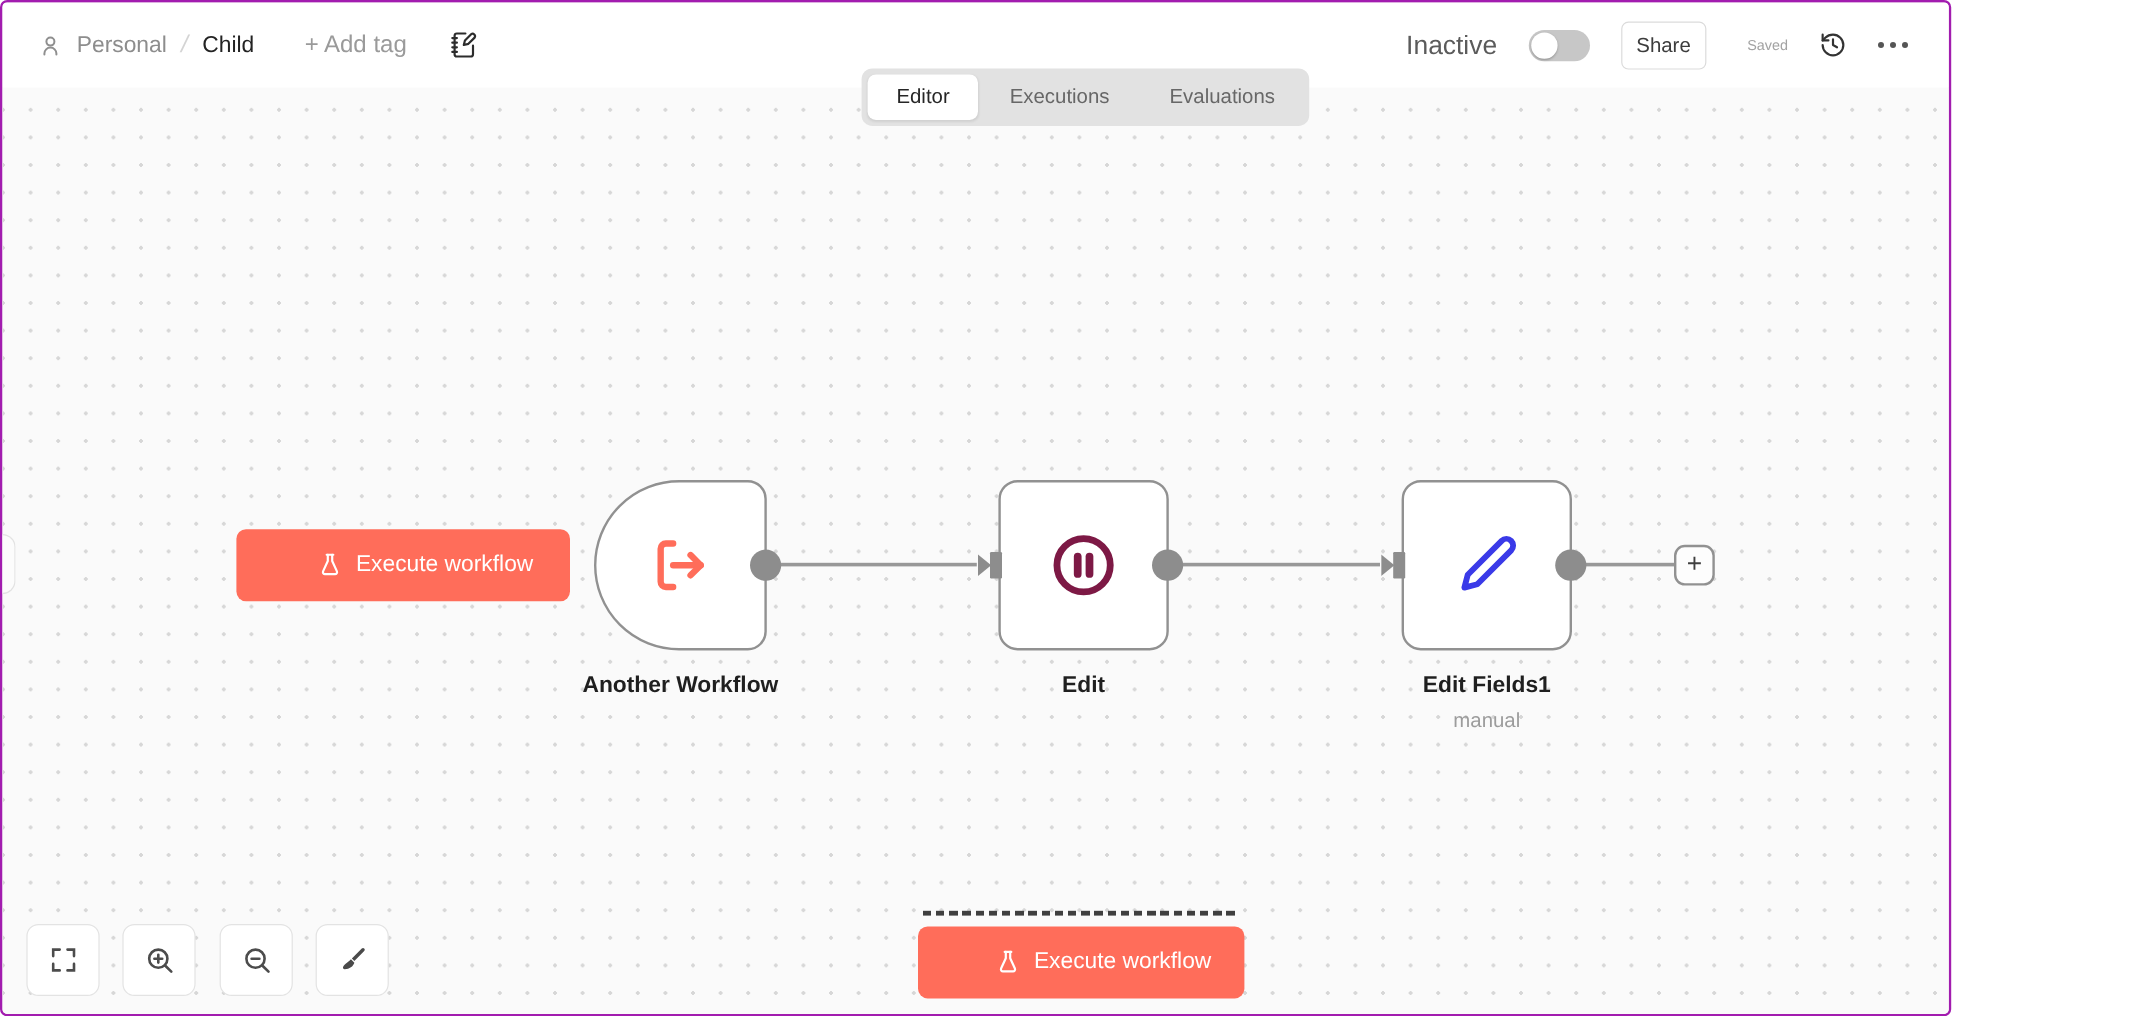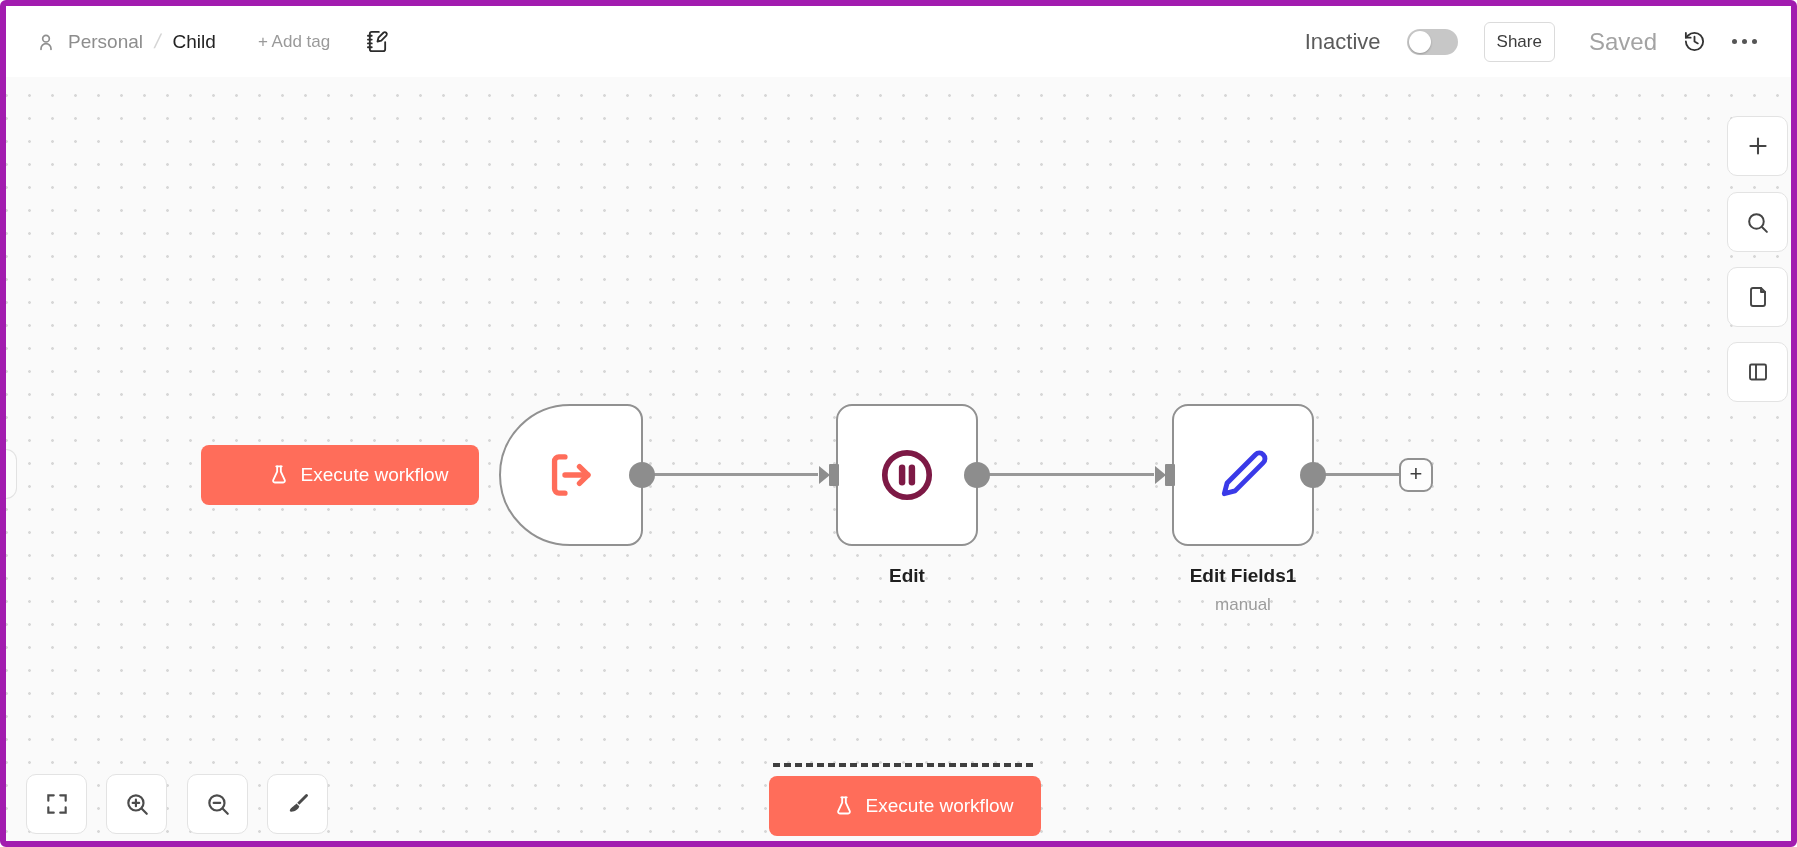--- a/index.html
+++ b/index.html
@@ -1,40 +1,40 @@
 <!DOCTYPE html>
 <html style="--primary: #ff6d5a; --wait-icon: #7d1945; --pen-icon: #3a3ae8; --connector: #989898; --node-border: #919191;"><head>
 <meta charset="utf-8">
 <style>
   * { box-sizing: border-box; margin: 0; padding: 0; }
   html,body { width: 1797px; height: 847px; font-family: "Liberation Sans", sans-serif; background:#fff; }
   .window {
-    position: relative; width: 1797px; height: 847px;
-    border: 6px solid #a21caf; border-radius: 6px; overflow: hidden; background: #fbfbfb;
+    position: relative; width: 1626px; height: 847px;
+    border: 2px solid #a21caf; border-radius: 6px; overflow: hidden; background: #fbfbfb;
   }
   
   .topbar {
     position: absolute; top:0; left:0; right:0; height:71px; background:#fff;
     display:flex; align-items:center; padding:0 34px 0 30px; z-index:5;
   }
   .crumbs { display:flex; align-items:center; gap:12px; }
   .crumb-project { color:#8d8d8d; font-size:19px; }
   .crumb-sep { color:#d4d4d4; font-size:20px; transform: skewX(-12deg); }
   .crumb-name { color:#232323; font-size:19px; font-weight:500; }
-  .addtag { color:#9a9a9a; font-size:17px; margin-left:42px; cursor:pointer; }
+  .addtag { color:#9a9a9a; font-size:20px; margin-left:42px; cursor:pointer; }
   .note-btn { margin-left:36px; display:flex; align-items:center; cursor:pointer; }
   .topbar-right { margin-left:auto; display:flex; align-items:center; gap:26px; }
   .status-label { color:#5b5b5b; font-size:22px; }
   .toggle { width:51px; height:26px; border-radius:13px; background:#c7c7c7; position:relative; cursor:pointer; }
   .toggle .knob { position:absolute; left:2px; top:2px; width:22px; height:22px; border-radius:50%; background:#fff; box-shadow:0 1px 2px rgba(0,0,0,.25); }
   .share-btn {
     background:#fff; border:1px solid #dbdbdb; border-radius:6px; padding:9px 12px;
     font-size:17px; color:#3c3c3c; font-weight:500; cursor:pointer;
   }
-  .saved-label { color:#a3a3a3; font-size:24px; margin-left:8px; }
+  .saved-label { color:#a3a3a3; font-size:12px; margin-left:8px; }
   .icon-btn { display:flex; align-items:center; justify-content:center; cursor:pointer; background:none; border:none; }
   .dots { display:flex; gap:5px; }
   .dots i { width:5px; height:5px; border-radius:50%; background:#555; }
   
   .tabbar {
     position:absolute; left:716px; top:55px; z-index:6;
     background:#e2e2e2; border-radius:9px; padding:5px; display:flex; align-items:center; gap:2px;
   }
   .tab { font-size:17px; color:#676767; padding:9px 24px; border-radius:7px; cursor:pointer; white-space:nowrap; }
   .tab.active { background:#fff; color:#262626; font-weight:500; box-shadow:0 1px 2px rgba(0,0,0,.08); }
@@ -145,20 +145,25 @@
       <span class="icon-btn">
         <span class="dots">
             <i></i>
             <i></i>
             <i></i>
           </span>
       </span>
     </div>
   </header>
 
+  <nav class="tabbar">
+    <span class="tab active">Editor</span>
+    <span class="tab">Executions</span>
+    <span class="tab">Evaluations</span>
+  </nav>
 
   <div class="canvas">
 
     <div class="edge-handle"></div>
 
     <button class="exec-btn left">
       <svg width="22" height="22" viewBox="0 0 24 24" fill="none" stroke="#fff" stroke-width="2" stroke-linecap="round" stroke-linejoin="round">
           <path d="M9 2.5h6"></path>
           <path d="M10 2.5v5.7L5.7 17.6a1.9 1.9 0 0 0 1.8 2.6h9a1.9 1.9 0 0 0 1.8-2.6L14 8.2V2.5"></path>
         </svg>
@@ -198,20 +203,21 @@
         </svg>
       <svg width="56" height="56" viewBox="0 0 24 24" fill="none" stroke="var(--pen-icon)" stroke-width="2.1" stroke-linecap="round" stroke-linejoin="round">
         <path d="M17.3 3.3a2.4 2.4 0 0 1 3.4 3.4L8.6 18.8 4 20l1.2-4.6Z"></path>
       </svg>
       <span class="out-port"></span>
     </div>
 
     <div class="add-node-btn">+</div>
 
     <div class="node-label l-trigger">
+      <span style="display:block">Another Workflow</span>
     </div>
     <div class="node-label l-wait">Edit</div>
     <div class="node-label l-edit">
       <span style="display:block">Edit Fields1</span>
       <span class="node-sub" style="display:block">manual</span>
     </div>
 
     <div class="sq-btn ctl-1">
       <svg width="26" height="26" viewBox="0 0 24 24" fill="none" stroke="#4c4c4c" stroke-width="2" stroke-linecap="round">
           <path d="M4 9V4h5"></path>

